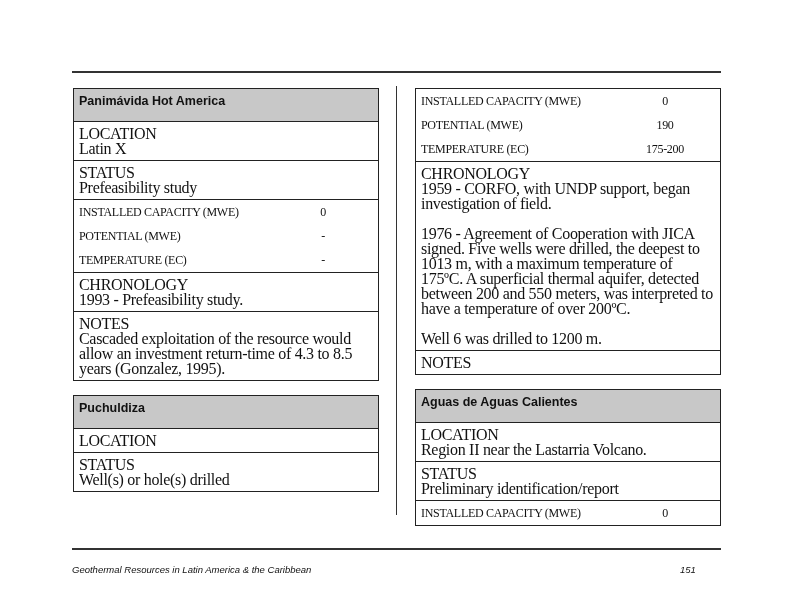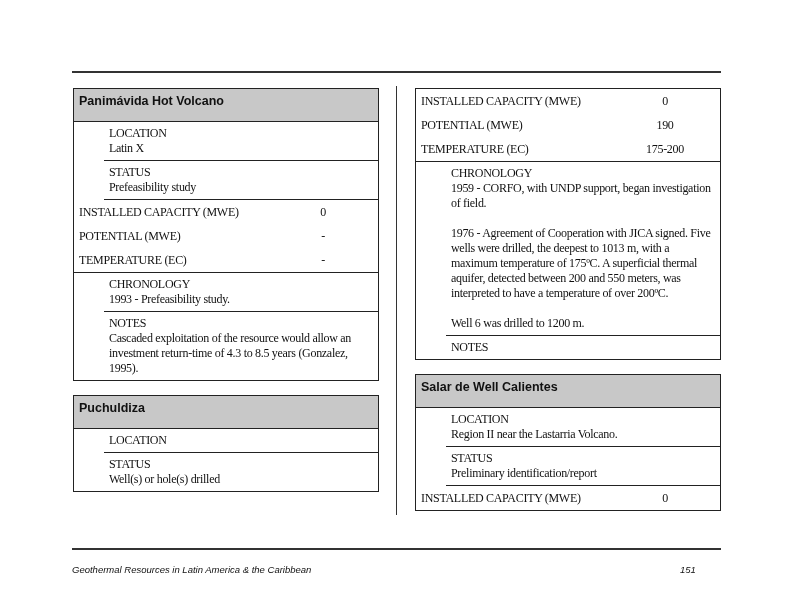--- a/index.html
+++ b/index.html
@@ -6,21 +6,21 @@
   body { width: 792px; height: 612px; position: relative; overflow: hidden; font-family: "Liberation Serif", serif; color: #111; }
   .rule { position: absolute; left: 72px; width: 649px; height: 2px; background: #333; }
   .rule.top { top: 71px; }
   .rule.bottom { top: 548px; }
   .vdiv { position: absolute; left: 396px; top: 86px; width: 1px; height: 429px; background: #333; }
   .col { position: absolute; width: 306px; }
   .col.left { left: 73px; top: 88px; }
   .col.right { left: 415px; top: 88px; }
   .card { border: 1.5px solid #222; margin-bottom: 14px; }
   .card-title { background: #c8c8c8; font-family: "Liberation Sans", sans-serif; font-weight: bold; font-size: 12.5px; padding: 5px 5px 0 5px; height: 33px; box-sizing: border-box; border-bottom: 1.5px solid #222; }
-  .sec { border-bottom: 1.5px solid #222; padding: 4px 5px 4px 5px; font-size: 12px; line-height: 15px; letter-spacing: -0.3px; margin-left: 30px; }
+  .sec { border-bottom: 1.5px solid #222; padding: 4px 5px 4px 5px; font-size: 16px; line-height: 15px; letter-spacing: -0.3px; }
   .sec:last-child { border-bottom: none; }
   .sec .head { display: block; }
   .sec .body { display: block; }
   .kv { display: flex; height: 24px; line-height: 24px; }
   .kv .k { flex: 1; }
   .kv .v { width: 70px; text-align: center; }
   .kvblock { border-bottom: 1.5px solid #222; padding: 0 5px; font-size: 12px; letter-spacing: -0.3px; }
   .left .kv .v { width: 60px; margin-right: 20px; }
   .right .kv .v { width: 80px; margin-right: 10px; }
   .para { margin-top: 15px; }
@@ -28,21 +28,21 @@
   .footer-page { position: absolute; left: 680px; width: 41px; top: 564px; font-family: "Liberation Sans", sans-serif; font-style: italic; font-size: 9.5px; }
 </style>
 </head>
 <body>
 
 <div class="rule top"></div>
 <div class="vdiv"></div>
 
 <div class="col left">
   <div class="card">
-    <div class="card-title">Panimávida Hot Volcano</div>
+    <div class="card-title">Panimávida Hot America</div>
     <div class="sec">
       <span class="head">LOCATION</span>
       <span class="body">Latin X</span>
     </div>
     <div class="sec">
       <span class="head">STATUS</span>
       <span class="body">Prefeasibility study</span>
     </div>
     <div class="kvblock">
       <div class="kv">
@@ -101,21 +101,21 @@
       <span class="body">1959 - CORFO, with UNDP support, began investigation of field.</span>
       <span class="body para">1976 - Agreement of Cooperation with JICA signed. Five wells were drilled, the deepest to 1013 m, with a maximum temperature of 175ºC.  A superficial thermal aquifer, detected between 200 and 550 meters, was interpreted to have a temperature of over 200ºC.</span>
       <span class="body para">Well 6 was drilled to 1200 m.</span>
     </div>
     <div class="sec">
       <span class="head">NOTES</span>
     </div>
   </div>
 
   <div class="card">
-    <div class="card-title">Salar de Well Calientes</div>
+    <div class="card-title">Aguas de Aguas Calientes</div>
     <div class="sec">
       <span class="head">LOCATION</span>
       <span class="body">Region II near the Lastarria Volcano.</span>
     </div>
     <div class="sec">
       <span class="head">STATUS</span>
       <span class="body">Preliminary identification/report</span>
     </div>
     <div class="kvblock" style="border-bottom:none">
       <div class="kv">

